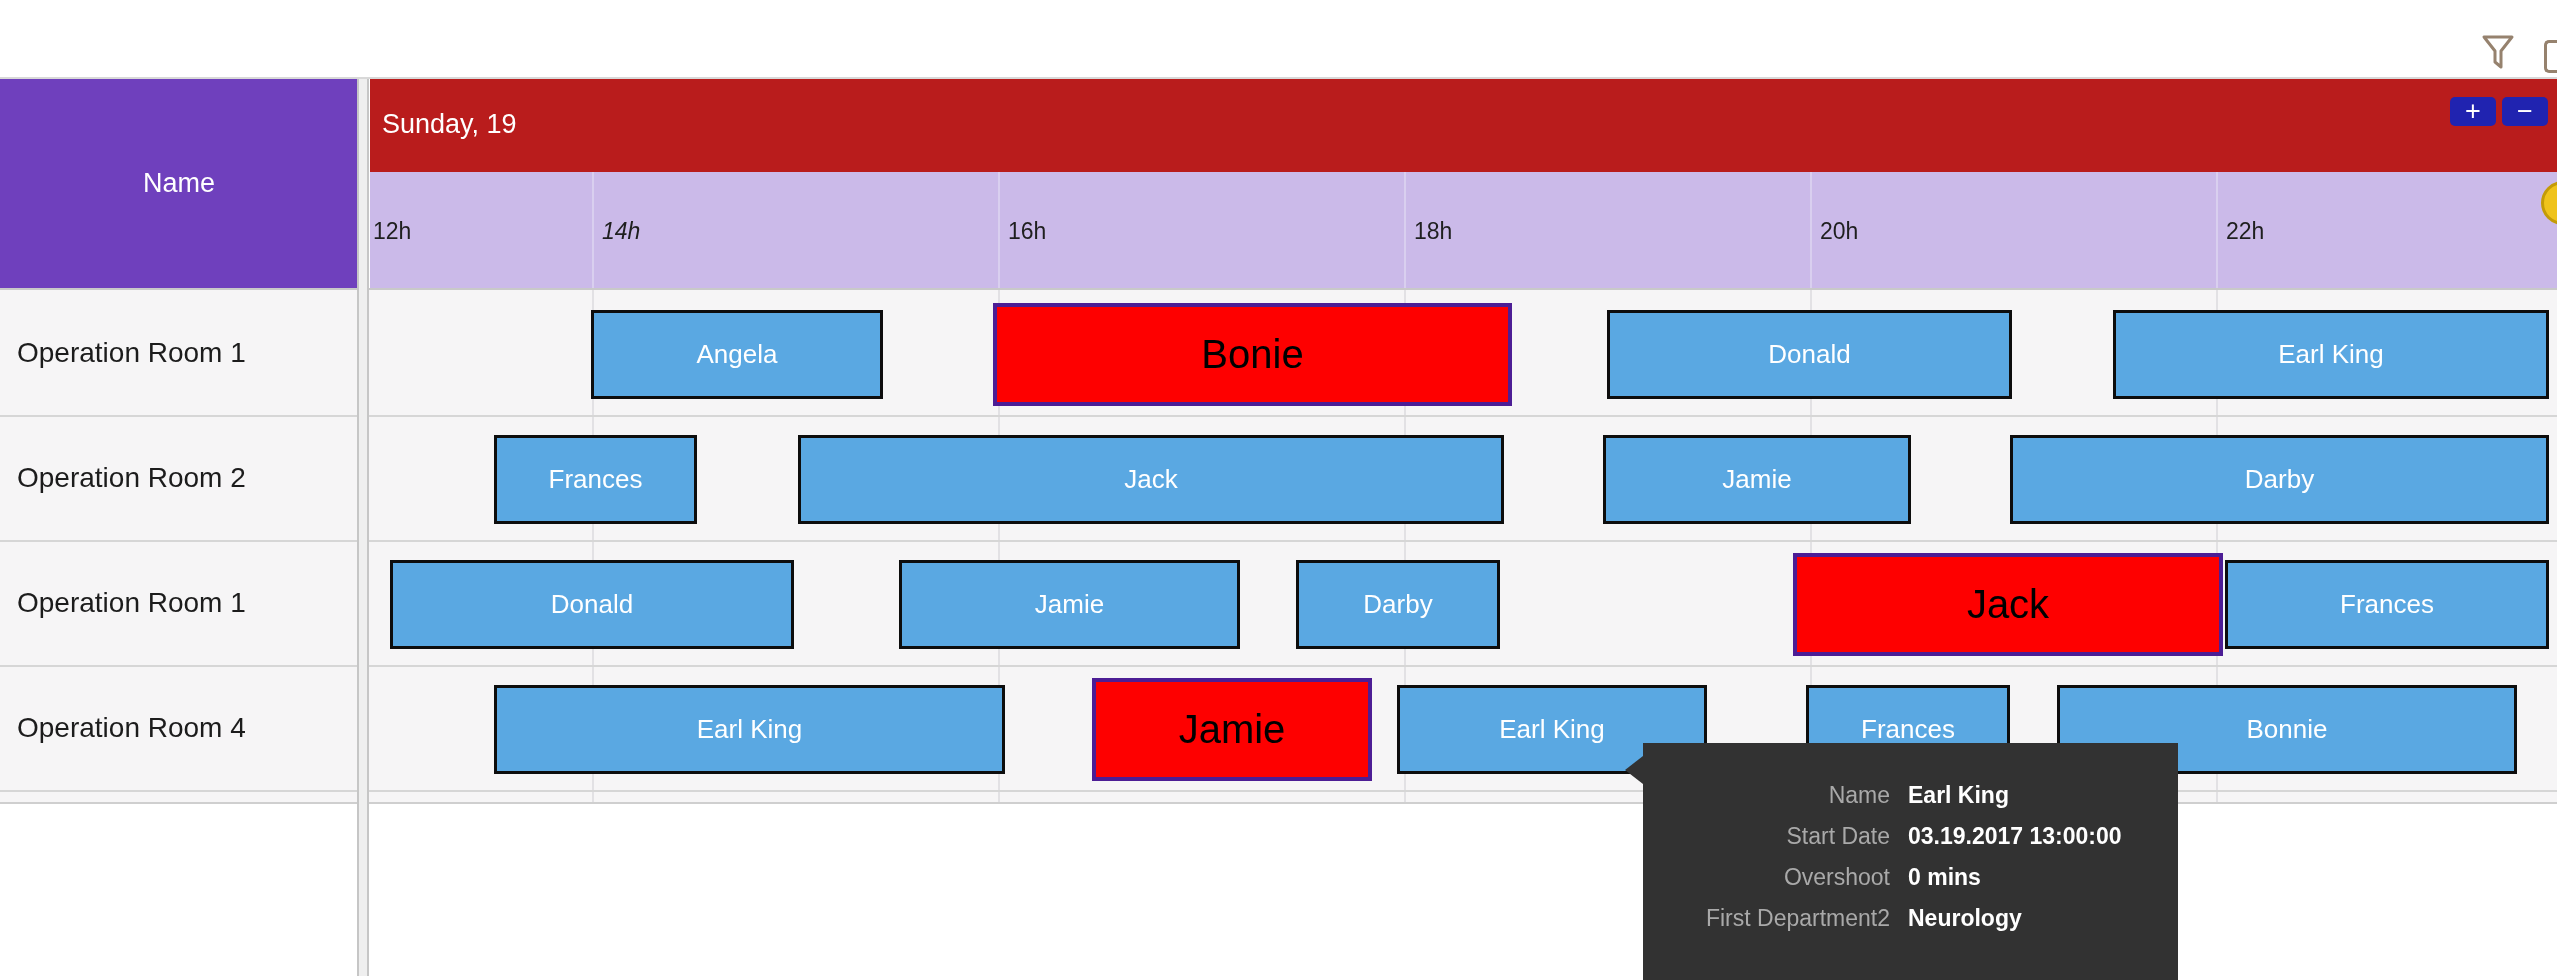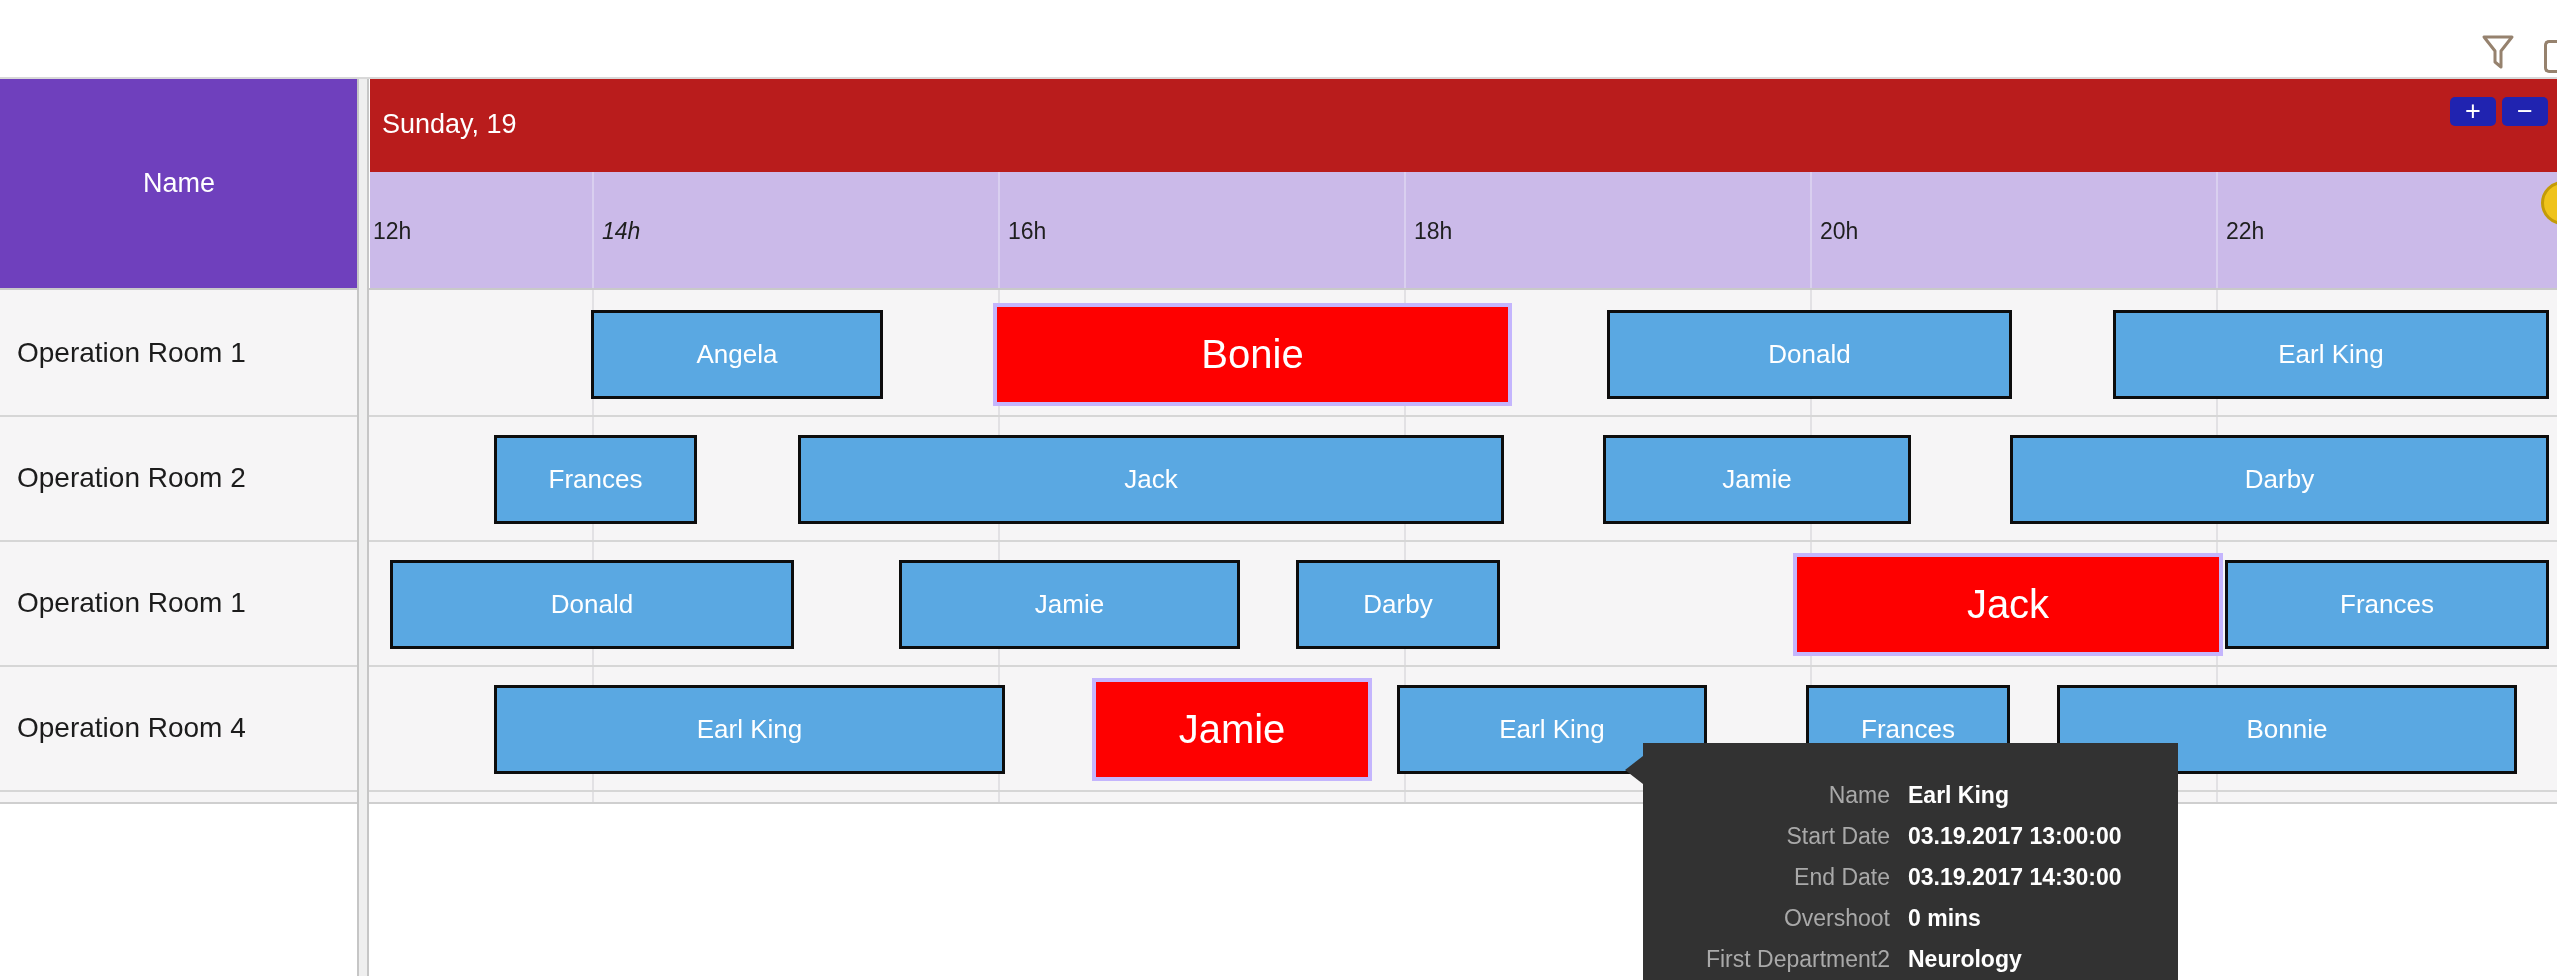--- a/index.html
+++ b/index.html
@@ -32,21 +32,21 @@
   .row-sep{left:0;width:2557px;height:2px;background:#d6d6d6;}
   #rows-bottomline{left:0;top:802px;width:2557px;height:2px;background:#cfcfcf;}
   .row-grid{width:2px;background:#e2e1e4;}
   .row-label{left:0;width:340px;height:125px;display:flex;align-items:center;
              padding-left:17px;font-size:28px;color:#1c1c1c;box-sizing:border-box;}
   #splitter{left:357px;top:79px;width:12px;height:897px;background:#efefef;
             border-left:2px solid #c6c6c6;border-right:2px solid #c6c6c6;box-sizing:border-box;}
   
   .bar{display:flex;align-items:center;justify-content:center;box-sizing:border-box;z-index:2;}
   .bar.blue{background:#5aa8e2;border:3px solid #0d0d0d;color:#ffffff;font-size:26px;height:89px;}
-  .bar.red{background:#fe0000;border:4px solid #c4b5fd;color:#ffffff;font-size:40px;height:103px;}
+  .bar.red{background:#fe0000;border:4px solid #4c1d95;color:#000000;font-size:40px;height:103px;}
   
   #tooltip{left:1643px;top:743px;width:535px;height:260px;background:#323232;z-index:5;
            box-sizing:border-box;padding-top:32px;}
   #tooltip-arrow{left:1625px;top:756px;width:0;height:0;z-index:5;
                  border-top:14px solid transparent;border-bottom:14px solid transparent;
                  border-right:18px solid #323232;}
   .tt-row{display:flex;height:41px;align-items:center;}
   .tt-label{width:247px;text-align:right;color:#a9a9a9;font-size:23px;}
   .tt-value{margin-left:18px;color:#ffffff;font-size:23px;font-weight:bold;}
 </style>
@@ -135,24 +135,20 @@
   <div id="tooltip" class="abs">
       <div class="tt-row">
         <div class="tt-label">Name</div>
         <div class="tt-value">Earl King</div>
       </div>
       <div class="tt-row">
         <div class="tt-label">Start Date</div>
         <div class="tt-value">03.19.2017 13:00:00</div>
       </div>
       <div class="tt-row">
-        <div class="tt-label">End Date</div>
-        <div class="tt-value">03.19.2017 14:30:00</div>
-      </div>
-      <div class="tt-row">
         <div class="tt-label">Overshoot</div>
         <div class="tt-value">0 mins</div>
       </div>
       <div class="tt-row">
         <div class="tt-label">First Department2</div>
         <div class="tt-value">Neurology</div>
       </div>
     </div>
 
 </div>

